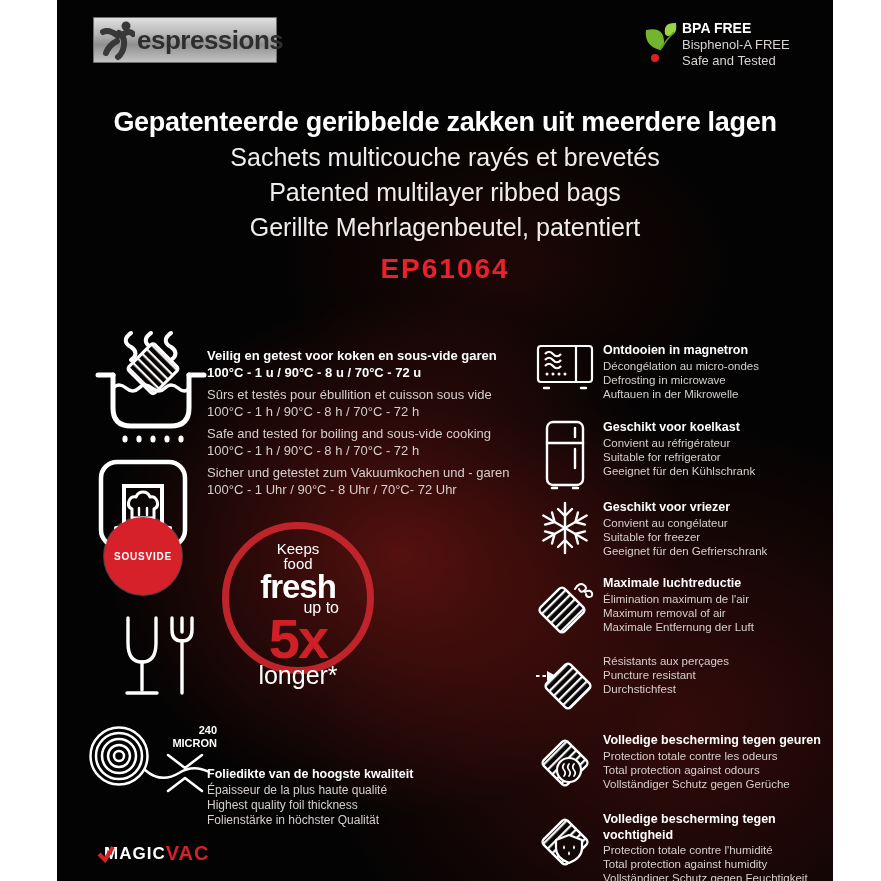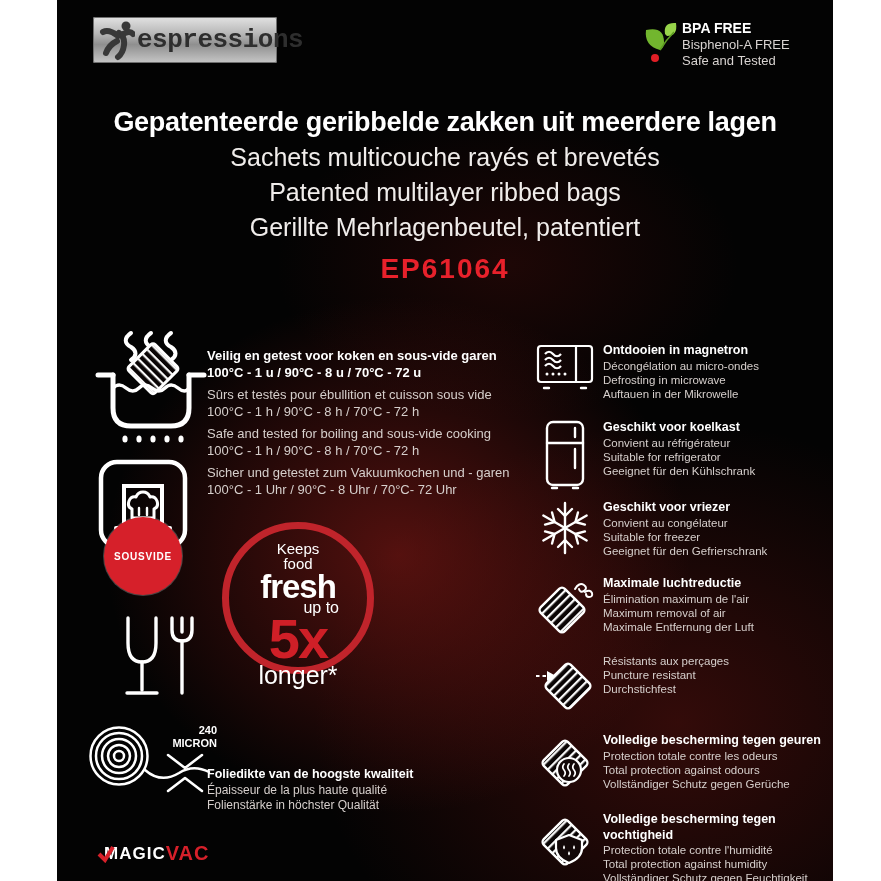--- a/index.html
+++ b/index.html
@@ -12,21 +12,21 @@
       radial-gradient(ellipse 520px 430px at 80% 82%, rgba(118,22,18,.42), rgba(0,0,0,0) 70%),
       radial-gradient(ellipse 330px 220px at 58% 30%, rgba(92,16,13,.30), rgba(0,0,0,0) 70%),
       #030303;
     overflow:hidden;
   }
   
   .logo-plate{position:absolute;left:36px;top:17px;width:184px;height:46px;
     background:linear-gradient(180deg,#e2e2e2 0%,#b9b9b9 35%,#8f8f8f 60%,#c7c7c7 100%);
     border-radius:2px;box-shadow:0 0 0 1px #6f6f6f inset;
     display:flex;align-items:center;padding-left:6px;box-sizing:border-box;}
-  .logo-word{font-size:26px;font-weight:bold;color:#2e2e2e;letter-spacing:-0.5px;margin-left:2px;font-family:Liberation Mono, monospace;}
+  .logo-word{font-size:26px;font-weight:bold;color:#2e2e2e;letter-spacing:-0.5px;margin-left:2px;}
   .bpa{position:absolute;left:585px;top:20px;display:flex;}
   .bpa-iconcol{width:40px;position:relative;}
   .bpa-dot{position:absolute;left:9px;top:34px;width:8px;height:8px;border-radius:50%;background:#e01e26;}
   .bpa-text{line-height:1.22;}
   .bpa-l1{font-size:14px;font-weight:bold;color:#fff;}
   .bpa-l2,.bpa-l3{font-size:13px;color:#d8d3d1;}
   
   .titles{position:absolute;left:0;right:0;top:106px;text-align:center;color:#fff;}
   .t-nl{font-size:27px;font-weight:bold;letter-spacing:-0.3px;line-height:1.25;}
   .t-sub{font-size:25px;font-weight:normal;color:#f0edeb;line-height:1.4;}
@@ -229,20 +229,21 @@
     <svg width="44" height="42" viewBox="0 0 44 42">
       <g stroke="#fff" stroke-width="2.6" fill="none" stroke-linecap="round" stroke-linejoin="round">
         <polyline points="5,3 22,16 39,3"></polyline>
         <polyline points="5,39 22,26 39,39"></polyline>
       </g>
     </svg>
   </div>
   <div class="micron-text">
     <div class="b">Foliedikte van de hoogste kwaliteit</div>
     <div class="s">Épaisseur de la plus haute qualité</div>
+    <div class="s">Highest quality foil thickness</div>
     <div class="s">Folienstärke in höchster Qualität</div>
   </div>
 
   <div class="magicvac">
     <span class="mv-check">
       <svg width="18" height="18" viewBox="0 0 18 18">
         <polyline points="2,9 8,15 16,2" stroke="#d6202a" stroke-width="4" fill="none"></polyline>
       </svg>
     </span>
     <span class="mv-magic">MAGIC</span>

